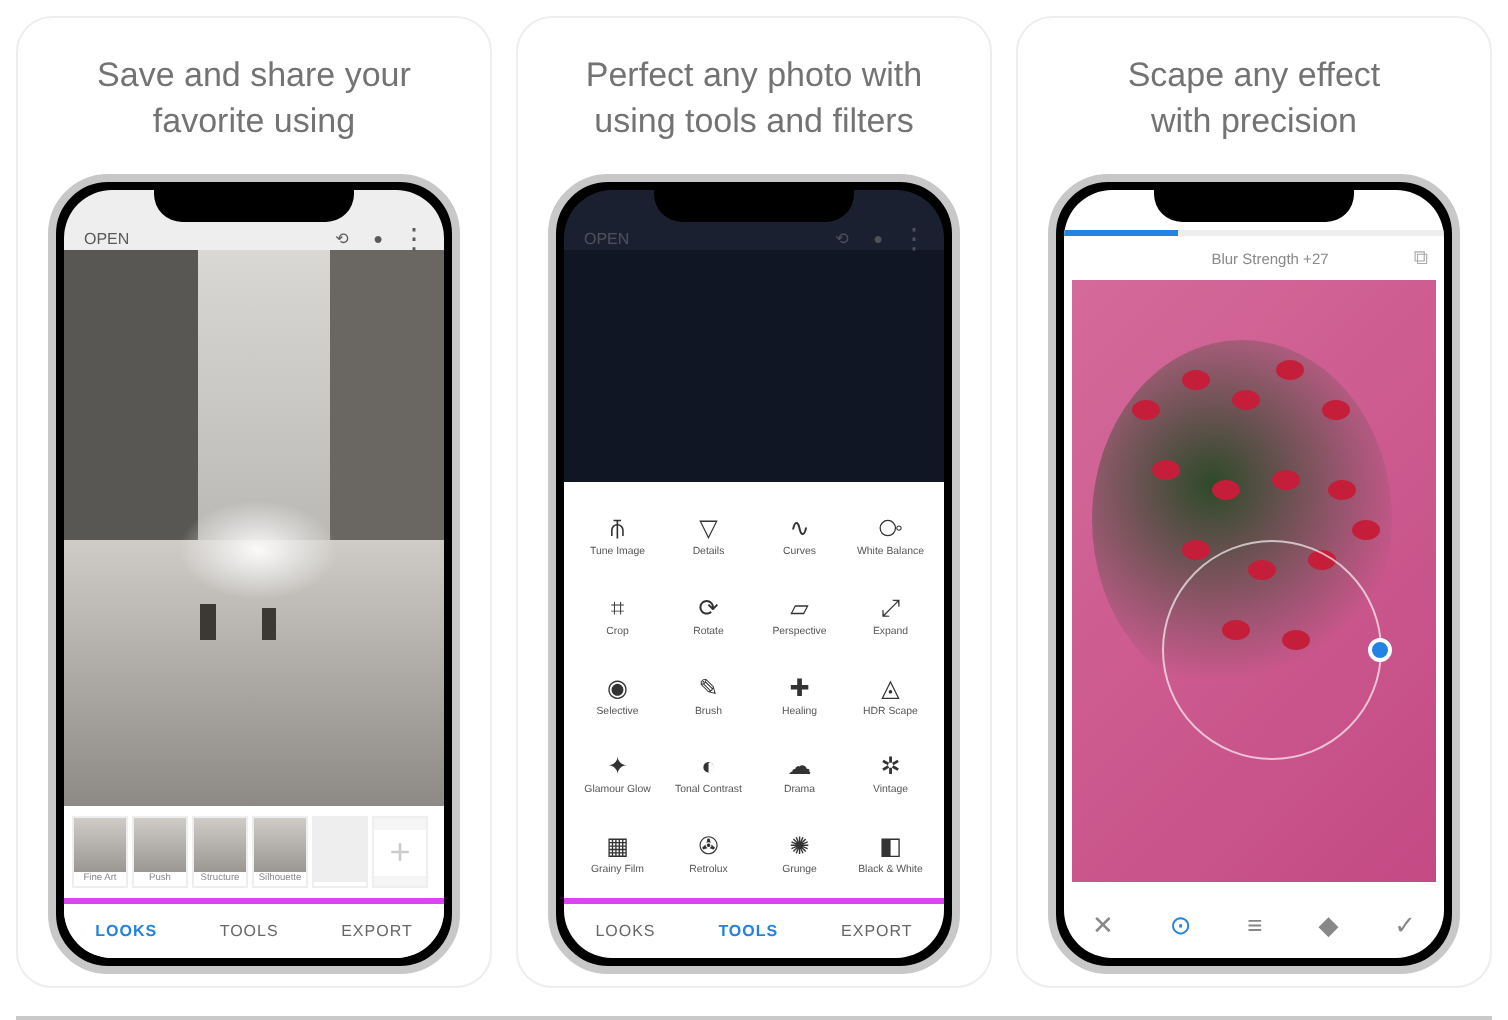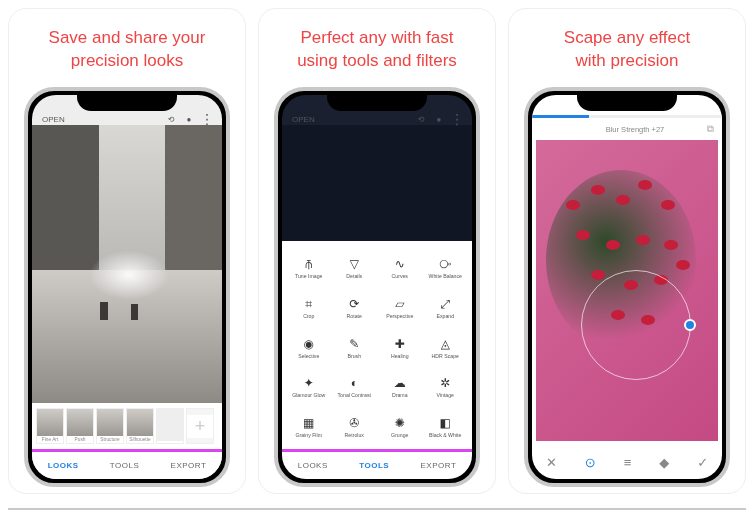--- a/index.html
+++ b/index.html
@@ -1,19 +1,19 @@
 <!DOCTYPE html>
 <html><head>
 <meta charset="utf-8">
 <style>
   * { box-sizing: border-box; margin: 0; padding: 0; }
   body { font-family: -apple-system, Helvetica, Arial, sans-serif; background: #fff; width: 754px; height: 510px; overflow: hidden; }
   .gallery { display: flex; gap: 12px; padding: 8px; }
   .card { flex: 1; background: #fff; border: 1px solid #eee; border-radius: 18px; padding: 18px 12px 6px 12px; display: flex; flex-direction: column; align-items: center; }
-  .caption { font-size: 17px; font-weight: 300; color: #ef4444; text-align: center; line-height: 1.35; height: 46px; margin-bottom: 14px; }
+  .caption { font-size: 17px; font-weight: 300; color: #737373; text-align: center; line-height: 1.35; height: 46px; margin-bottom: 14px; }
   .phone { width: 206px; height: 400px; background: #000; border-radius: 30px; border: 4px solid #c8c8c8; position: relative; box-shadow: inset 0 0 0 3px #000; }
   .notch { position: absolute; top: 0; left: 50%; transform: translateX(-50%); width: 100px; height: 20px; background: #000; border-radius: 0 0 14px 14px; z-index: 5; }
   .screen { position: absolute; inset: 4px; border-radius: 24px; overflow: hidden; background: #eeeeee; display: flex; flex-direction: column; }
   .topbar { height: 30px; display: flex; align-items: flex-end; justify-content: space-between; padding: 0 10px 1px 10px; font-size: 8px; color: #5a5a5a; position: relative; z-index: 2; }
   .topbar-right { display: flex; gap: 8px; align-items: center; }
   .iconbtn { width: 10px; height: 10px; display:inline-flex; align-items:center; justify-content:center; }
   .dots { font-size: 14px; line-height: 0; }
   .photo { flex: 1; background: #b8b6b3; position: relative; overflow: hidden; }
   
   .s1-photo { background: linear-gradient(#d9d8d5, #9e9c98); }
@@ -53,21 +53,21 @@
   .divider { border-bottom:2px solid #c9c9c9; height:0; margin: 6px 8px 0 8px; }
 </style>
 </head>
 <body>
 
 <div class="gallery">
 
   <div class="card">
     <div class="caption">
       <span>Save and share your</span><br>
-      <span>precision looks</span>
+      <span>favorite using</span>
     </div>
     <div class="phone">
       <div class="notch"></div>
       <div class="screen">
         <div class="topbar">
           <span>OPEN</span>
           <div class="topbar-right">
             <span class="iconbtn">⟲</span>
             <span class="iconbtn">●</span>
             <span class="iconbtn dots">⋮</span>
@@ -105,21 +105,21 @@
           <span class="active">LOOKS</span>
           <span>TOOLS</span>
           <span>EXPORT</span>
         </div>
       </div>
     </div>
   </div>
 
   <div class="card">
     <div class="caption">
-      <span>Perfect any with fast</span><br>
+      <span>Perfect any photo with</span><br>
       <span>using tools and filters</span>
     </div>
     <div class="phone">
       <div class="notch"></div>
       <div class="screen s2-screen">
         <div class="topbar s2-dimtop" style="color:#9aa2b0">
           <span>OPEN</span>
           <div class="topbar-right">
             <span class="iconbtn">⟲</span>
             <span class="iconbtn">●</span>

